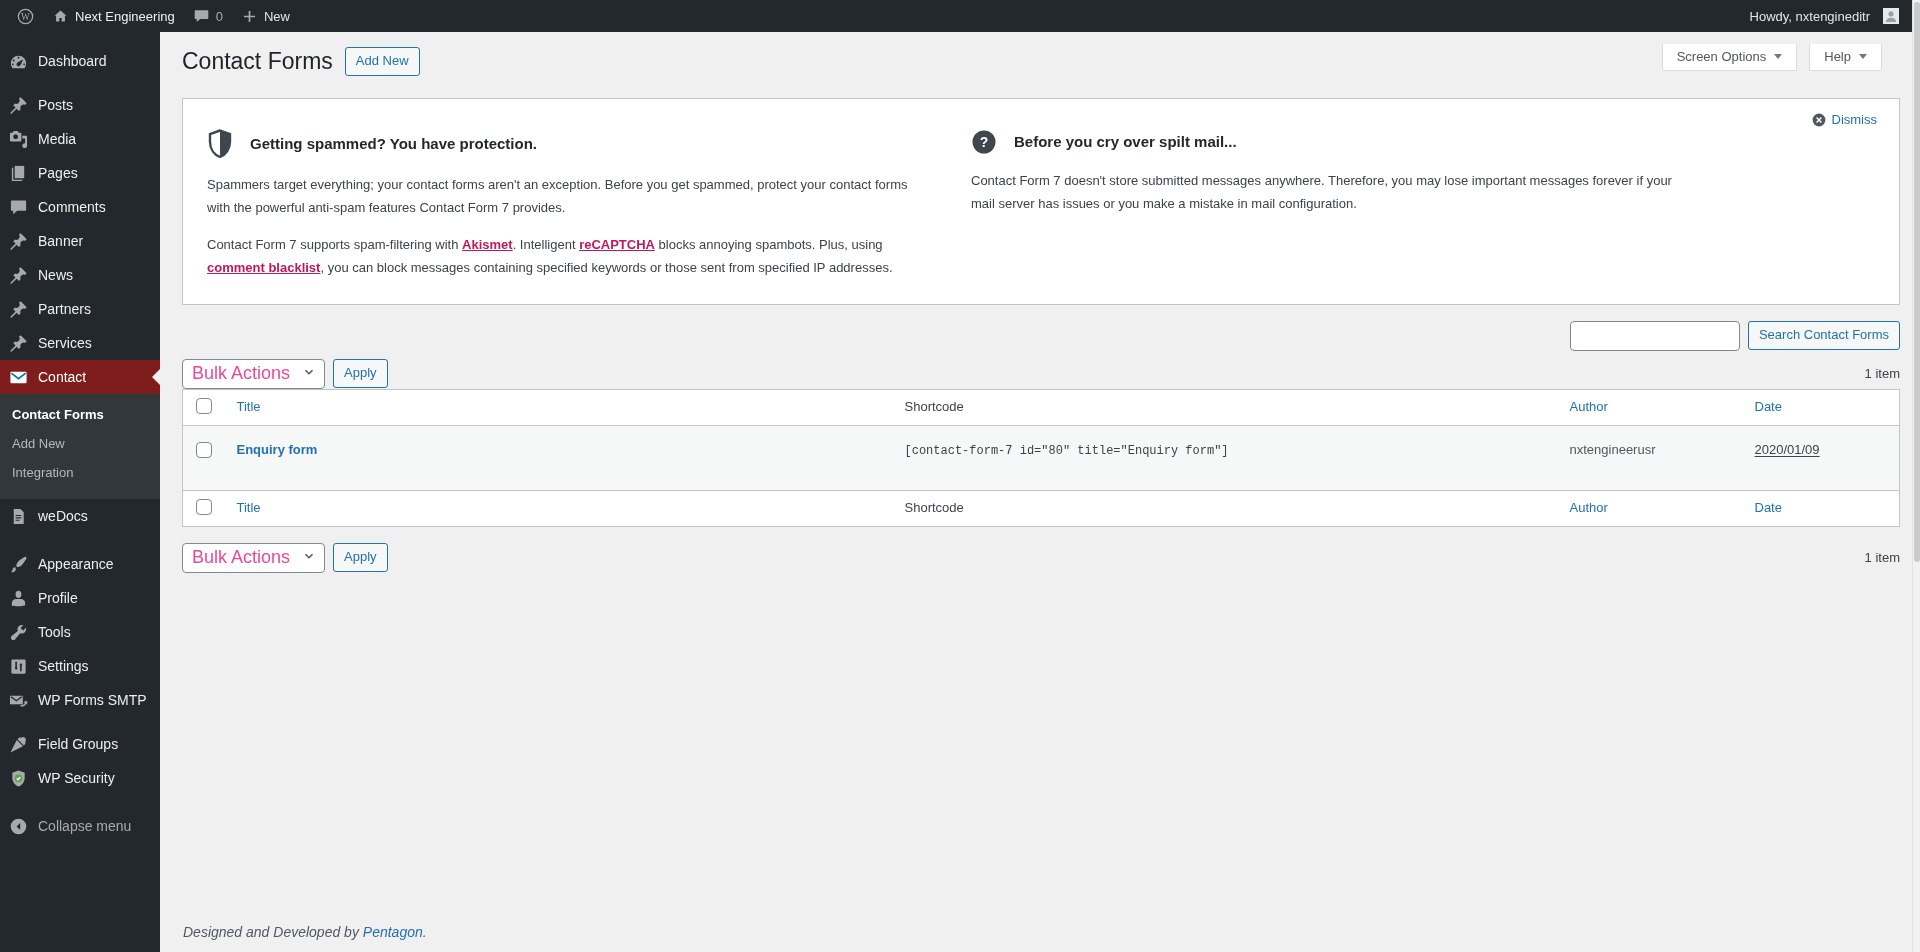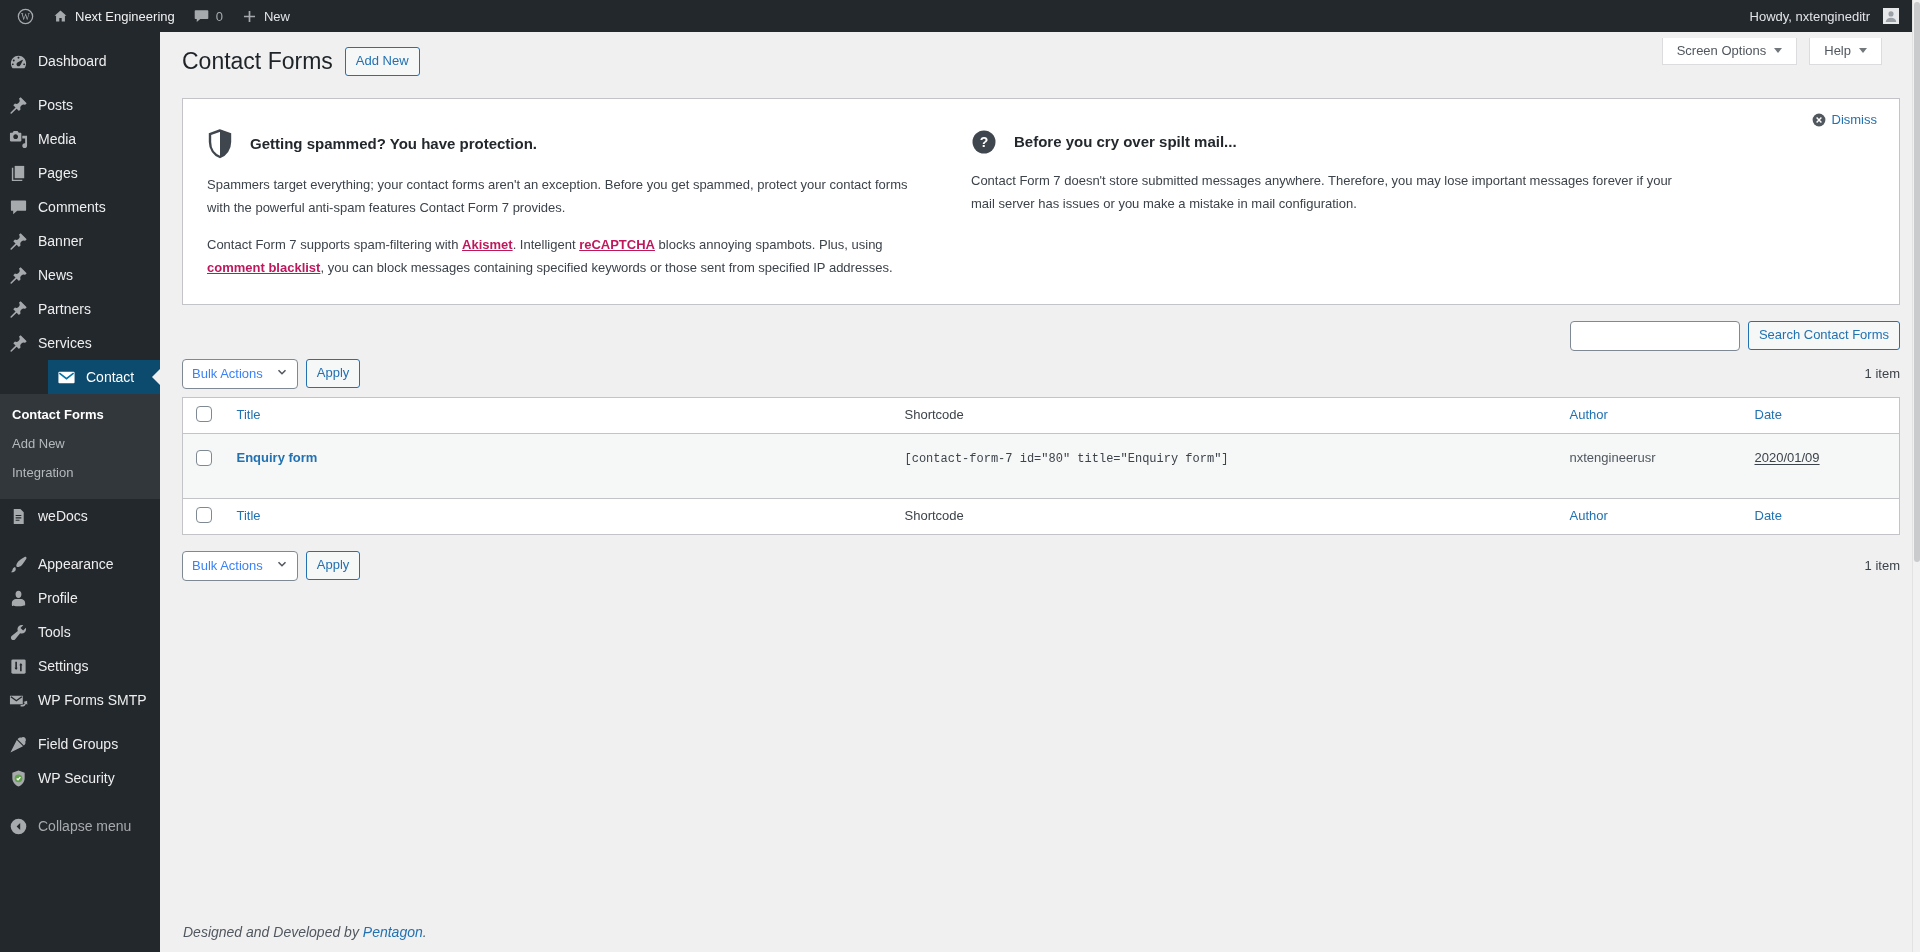--- a/index.html
+++ b/index.html
@@ -19,33 +19,33 @@
   .avatar svg { width:16px; height:16px; display:block; }
 
   
   .frame { display:flex; height:920px; }
 
   
   .sidebar { width:160px; flex-shrink:0; background:#23282d; padding-top:12px; position:relative; z-index:10; }
   .menu-item { height:34px; display:flex; align-items:center; gap:10px; padding:0 8px; color:#eeeeee; font-size:14px; cursor:pointer; position:relative; }
   .mi-ico { width:20px; height:20px; display:flex; align-items:center; justify-content:center; color:#a7aaad; flex-shrink:0; }
   .mi-ico svg { width:19px; height:19px; fill:currentColor; }
-  .menu-item.active { background:#0c4a6e; color:#fff;margin-left:48px; }
+  .menu-item.active { background:#7f1d1d; color:#fff; }
   .menu-item.active .mi-ico { color:#fff; }
   .menu-item.active::after { content:""; position:absolute; right:0; top:50%; margin-top:-8px; border:8px solid transparent; border-right-color:#f0f0f1; }
   .sep { height:10px; }
   .sep-lg { height:14px; }
   .submenu { background:#32373c; padding:6px 0 12px; }
   .submenu-item { display:block; padding:7px 12px; font-size:13px; color:#b4b9be; cursor:pointer; }
   .submenu-item.current { color:#fff; font-weight:700; }
   .menu-item.dim { color:#a7aaad; }
 
   
   .content { flex:1; background:#f0f0f1; position:relative; padding:0 20px 0 22px; color:#3c434a; font-size:13px; }
-  .screen-tabs { position:absolute; top:6px; right:38px; display:flex; gap:12px;padding-left:12px; }
+  .screen-tabs { position:absolute; top:12px; right:38px; display:flex; gap:12px;padding-left:12px; }
   .tab { background:#fff; border:1px solid #dcdcde; border-top:none; padding:5px 14px 6px; color:#50575e; display:flex; align-items:center; gap:8px; cursor:pointer; font-size:13px; }
   .caret { width:0; height:0; border-left:4px solid transparent; border-right:4px solid transparent; border-top:5px solid #72777c; }
 
   .title-row { display:flex; align-items:center; gap:12px; padding-top:15px; }
   h1 { font-size:23px; font-weight:400; color:#1d2327; }
   .btn { display:inline-block; background:#f6f7f7; border:1px solid #2271b1; border-radius:3px; color:#2271b1; font-size:13px; padding:4px 10px; line-height:1.45; cursor:pointer; white-space:nowrap; text-decoration:none; }
 
   .notice { margin-top:10px; background:#fff; border-left:4px solid #46b450; box-shadow:0 1px 1px rgba(0,0,0,.04); padding:11px 40px 11px 12px; position:relative; }
   .notice p { color:#3c434a; }
   .notice-dismiss { position:absolute; right:12px; top:50%; transform:translateY(-50%); width:16px; height:16px; cursor:pointer; }
@@ -59,25 +59,25 @@
   .big-ico svg { display:block; }
   .panel-col p { margin-top:15px; line-height:1.75; color:#3c434a; }
   .panel-col p a { color:#be185d; font-weight:700; text-decoration:underline; }
 
   .search-row { margin-top:16px; display:flex; justify-content:flex-end; align-items:center; gap:8px; }
   .search-input { width:170px; height:30px; border:1px solid #7e8993; border-radius:4px; background:#fff; padding:0 8px; font-family:inherit; font-size:13px; color:#2c3338; }
 
   .tablenav { margin-top:8px; display:flex; justify-content:space-between; align-items:center; }
   .tablenav.bottom { margin-top:16px; }
   .bulk-group { display:flex; align-items:center; gap:8px; }
-  .select { background:#fff; border:1px solid #7e8993; border-radius:4px; height:30px; display:flex; align-items:center; gap:12px; padding:0 8px 0 9px; font-size:13px; color:#3b82f6; cursor:pointer; }
+  .select { background:#fff; border:1px solid #7e8993; border-radius:4px; height:30px; display:flex; align-items:center; gap:12px; padding:0 8px 0 9px; font-size:18px; color:#ec4899; cursor:pointer; }
   .select svg { width:14px; height:14px; }
   .count { color:#3c434a; }
 
-  .list-table { margin-top:8px; width:100%; border-collapse:collapse; background:#fff; border:1px solid #c3c4c7; table-layout:fixed; }
+  .list-table { width:100%; border-collapse:collapse; background:#fff; border:1px solid #c3c4c7; table-layout:fixed; }
   th, td { text-align:left; vertical-align:top; font-size:13px; }
   thead th { padding:9px 10px 8px; font-weight:400; border-bottom:1px solid #c3c4c7; }
   tfoot th { padding:9px 10px 8px; font-weight:400; border-top:1px solid #c3c4c7; }
   th a { color:#2271b1; text-decoration:none; }
   .col-cb { width:44px; }
   th.col-cb, td.col-cb { padding:8px 0 8px 13px; }
   .col-title { width:668px; }
   .col-shortcode { width:665px; }
   .col-author { width:185px; }
   tbody tr { background:#f6f7f7; }

